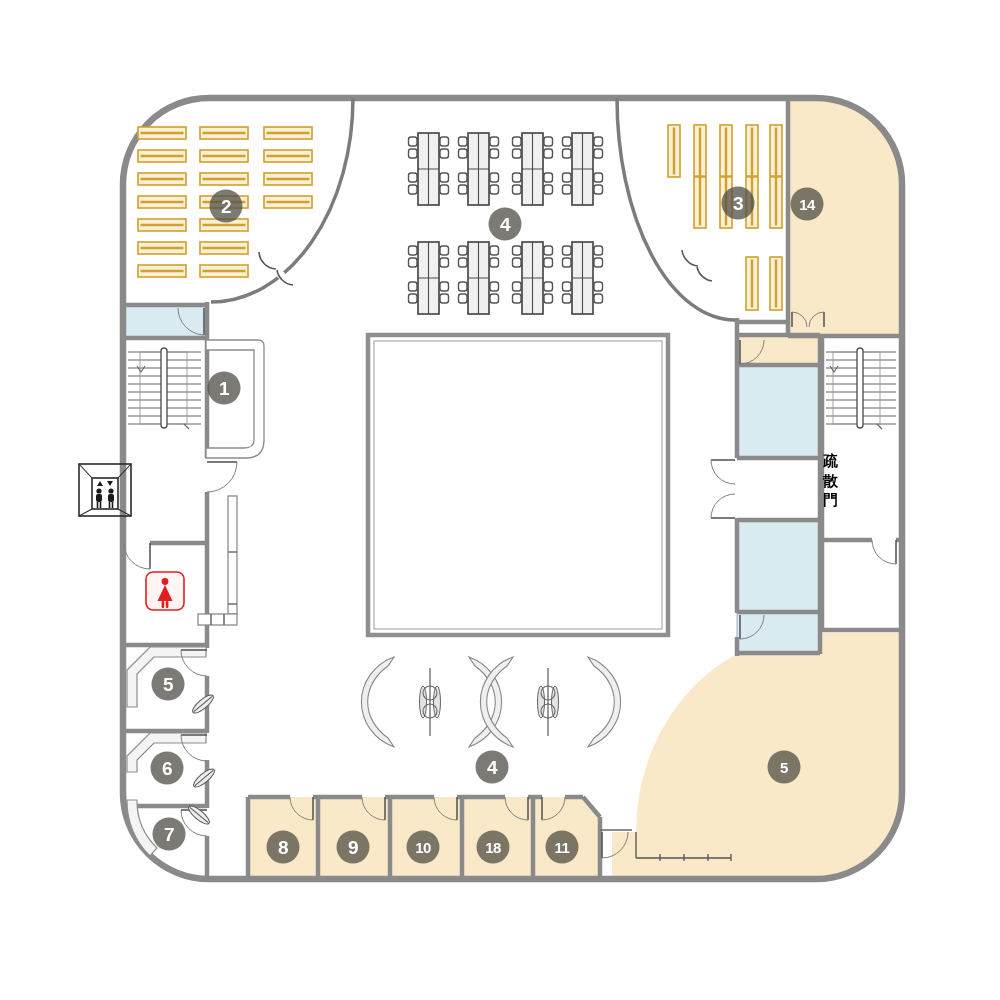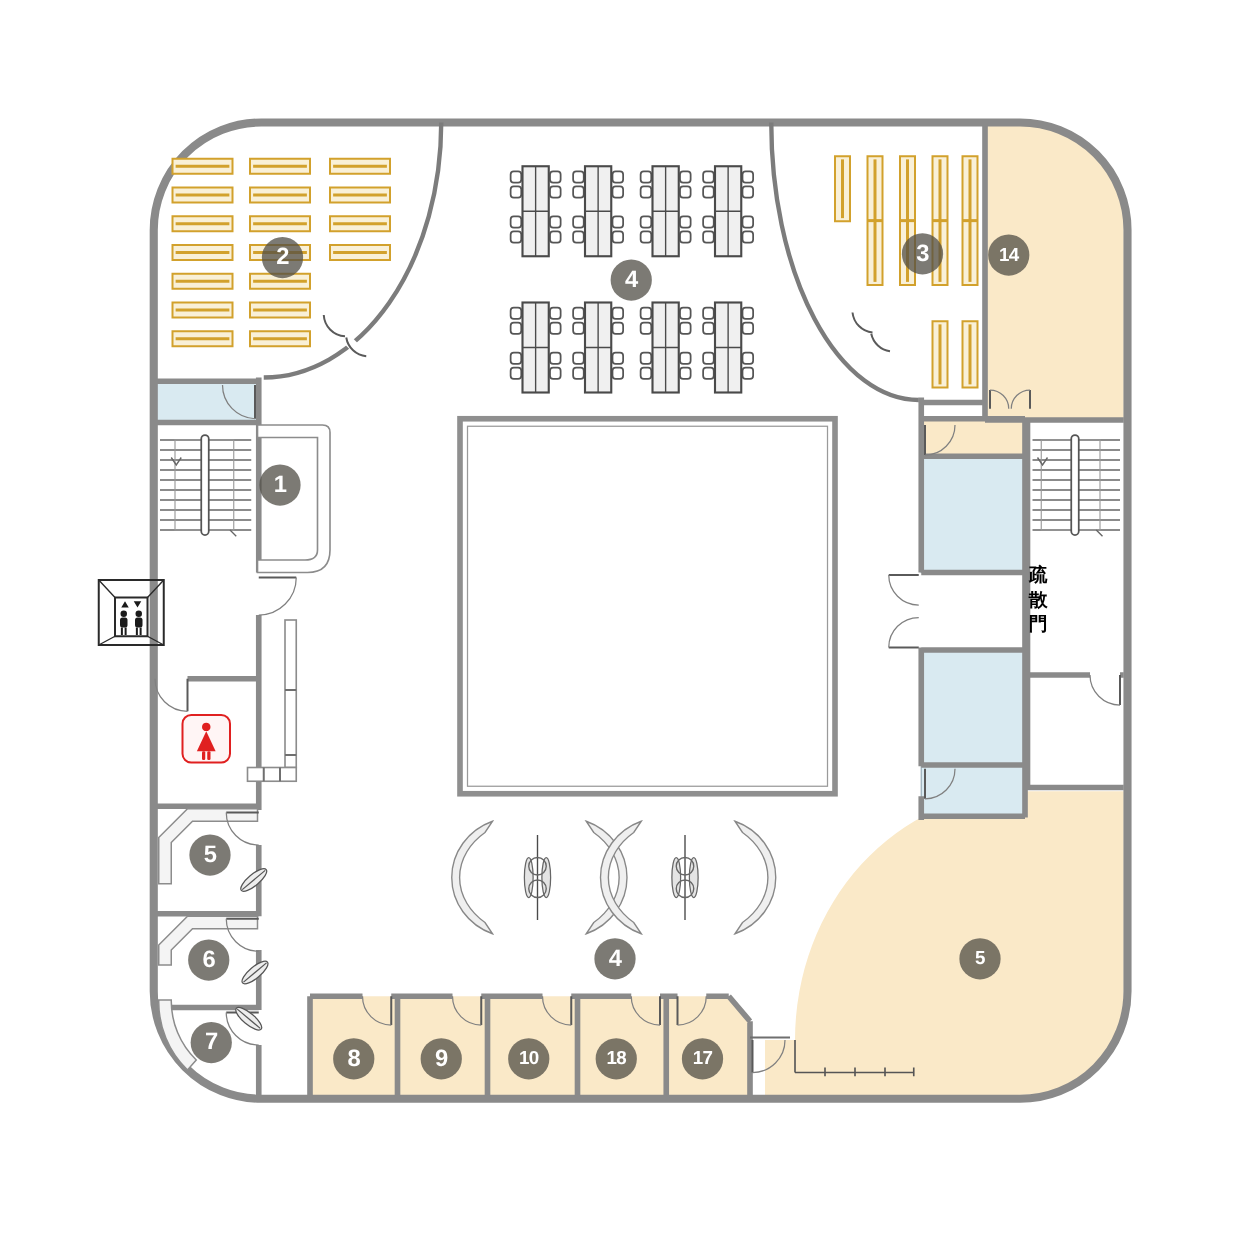--- a/index.html
+++ b/index.html
@@ -430,17 +430,17 @@
       <div class="badge" style="left: 738px; top: 203px;">3</div>
       <div class="badge" style="left: 505px; top: 224px;">4</div>
       <div class="badge" style="left: 492px; top: 767px;">4</div>
       <div class="badge" style="left: 168px; top: 684px;">5</div>
       <div class="badge" style="left: 167px; top: 768px;">6</div>
       <div class="badge" style="left: 169px; top: 834px;">7</div>
       <div class="badge" style="left: 283px; top: 847px;">8</div>
       <div class="badge" style="left: 353px; top: 847px;">9</div>
       <div class="badge" style="left: 423px; top: 847px; font-size: 15px;">10</div>
       <div class="badge" style="left: 493px; top: 847px; font-size: 15px;">18</div>
-      <div class="badge" style="left: 562px; top: 847px; font-size: 15px;">17</div>
+      <div class="badge" style="left: 562px; top: 847px; font-size: 15px;">11</div>
       <div class="badge" style="left: 784px; top: 767px; font-size: 15px;">5</div>
       <div class="badge" style="left: 807px; top: 204px; font-size: 15px;">14</div>
     </div>
 </div>
 
 </body></html>

